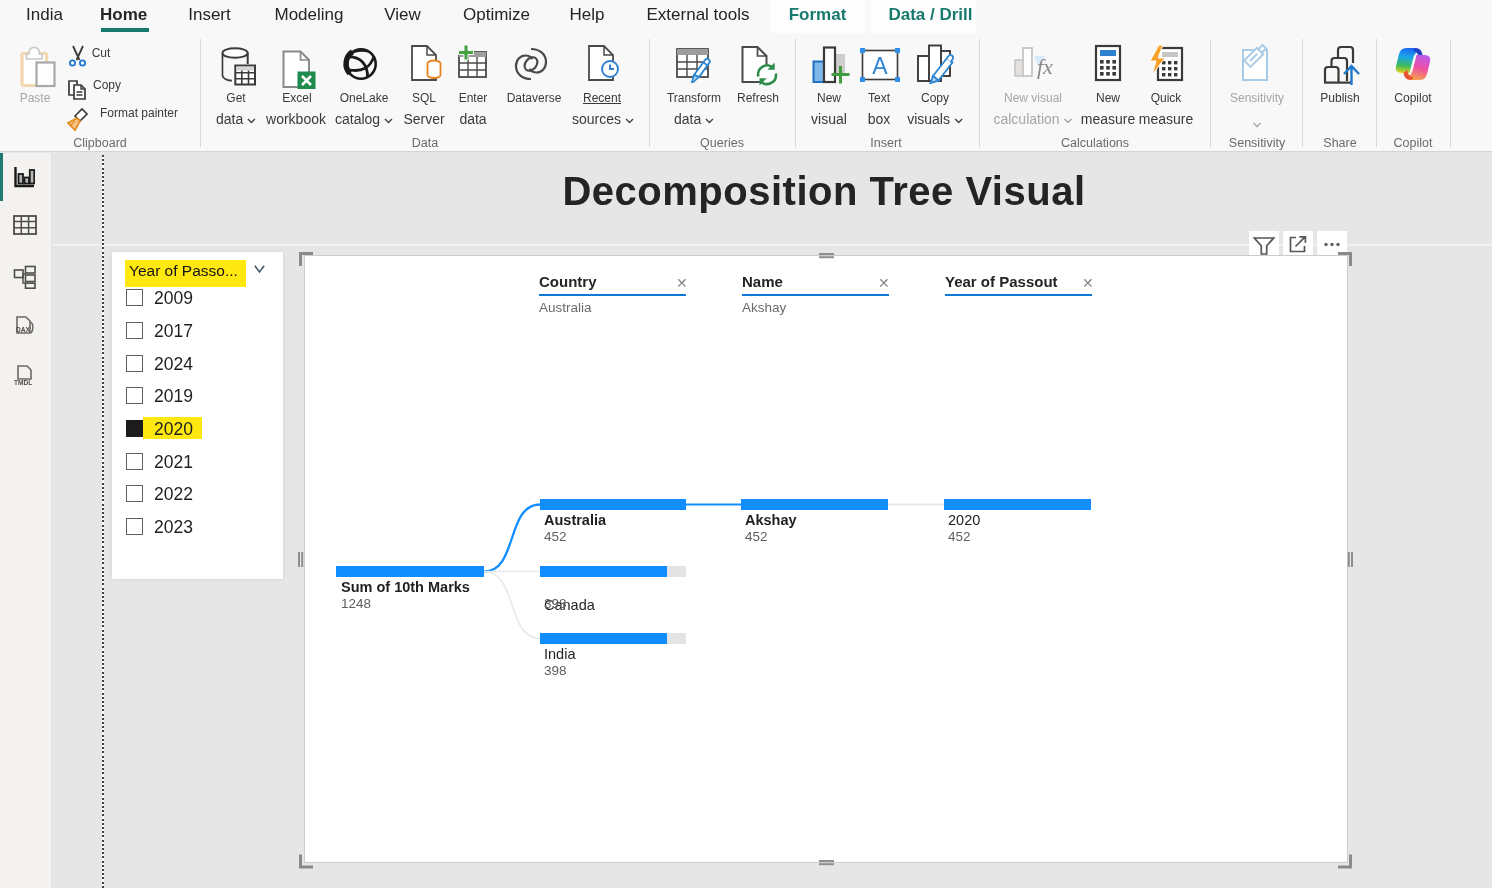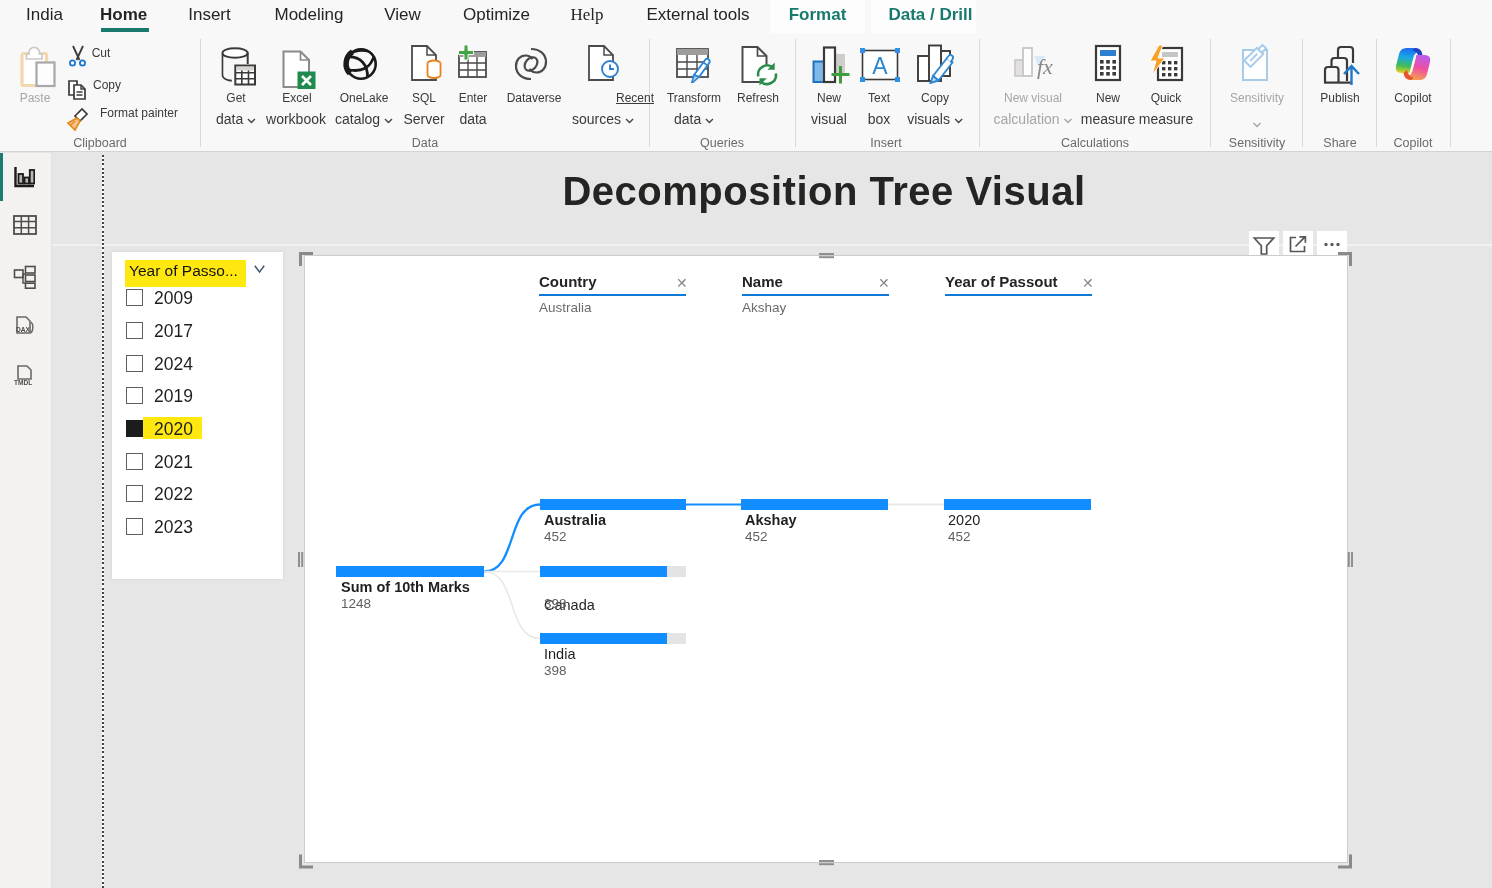--- a/index.html
+++ b/index.html
@@ -54,21 +54,21 @@
 </head>
 <body>
 
 <div id="menubar">
   <div class="mtab" style="left:26px;width:28px;">India</div>
   <div class="mtab bold" style="left:100px;width:45px;">Home</div>
   <div class="mtab" style="left:187px;width:45px;">Insert</div>
   <div class="mtab" style="left:273px;width:72px;">Modeling</div>
   <div class="mtab" style="left:383px;width:39px;">View</div>
   <div class="mtab" style="left:463px;width:64px;">Optimize</div>
-  <div class="mtab" style="left:569px;width:36px;font-family:Liberation Serif, serif;">Help</div>
+  <div class="mtab" style="left:569px;width:36px;">Help</div>
   <div class="mtab" style="left:645px;width:106px;white-space:nowrap;">External tools</div>
   <div class="ctab" style="left:770px;width:95px;">Format</div>
   <div class="ctab" style="left:871px;width:105px;padding-left:14px;">Data / Drill</div>
   <div id="homeline"></div>
 </div>
 
 <div id="ribbon">
   <div class="rsep" style="left:200px"></div>
   <div class="rsep" style="left:649px"></div>
   <div class="rsep" style="left:795px"></div>
@@ -165,21 +165,21 @@
     <path d="M19 34 c-9 0 -15 -5.5 -15 -13 c0 -6 4 -10.5 9.5 -10.5 c3.2 0 5.6 1.4 7 3.6" fill="none" stroke="#4a4a4a" stroke-width="2.2"></path>
     <ellipse cx="19" cy="19" rx="5.5" ry="7.5" transform="rotate(40 19 19)" fill="none" stroke="#4a4a4a" stroke-width="2.2"></ellipse>
   </svg>
   <div class="rlabel" style="left:534px;top:58px;">Dataverse</div>
   <svg class="ricon" style="left:603px;top:11px" width="36" height="38" viewBox="0 0 36 38">
     <path d="M4 2 H19 L28 11 V36 H4 z" fill="#fff" stroke="#4a4a4a" stroke-width="1.8"></path>
     <path d="M19 2 V11 H28" fill="none" stroke="#4a4a4a" stroke-width="1.5"></path>
     <circle cx="25" cy="25" r="8" fill="#fff" stroke="#2e7fd0" stroke-width="1.9"></circle>
     <path d="M25 20.5 V25 H29" fill="none" stroke="#2e7fd0" stroke-width="1.9"></path>
   </svg>
-  <div class="rlabel" style="left:635px;top:58px;text-decoration:underline;">Recent</div>
+  <div class="rlabel" style="left:602px;top:58px;text-decoration:underline;">Recent</div>
   <div class="rlabel2" style="left:603px;top:78px;">sources <svg width="9" height="6" viewBox="0 0 9 6">
         <path d="M1 1 L4.5 4.5 L8 1" stroke="#444" stroke-width="1.4" fill="none"></path>
       </svg></div>
 
   <svg class="ricon" style="left:694px;top:12px" width="40" height="38" viewBox="0 0 40 38">
     <rect x="3" y="4" width="31" height="28" fill="#fff" stroke="#4a4a4a" stroke-width="1.8"></rect>
     <rect x="3" y="4" width="31" height="6" fill="#9f9d9b"></rect>
     <path d="M3 17 h31 M3 24 h31 M13 10 v22 M23 10 v22" stroke="#4a4a4a" stroke-width="1.4"></path>
     <path d="M20 30 L31.5 14.5 C33 12.5 36.5 15 35.5 17.5 L25 32 z" fill="#fff" stroke="#2e86d2" stroke-width="1.9"></path>
     <path d="M20 30 L17.5 38.5 L25 32 z" fill="#a8d0ee" stroke="#2e86d2" stroke-width="1.6"></path>

